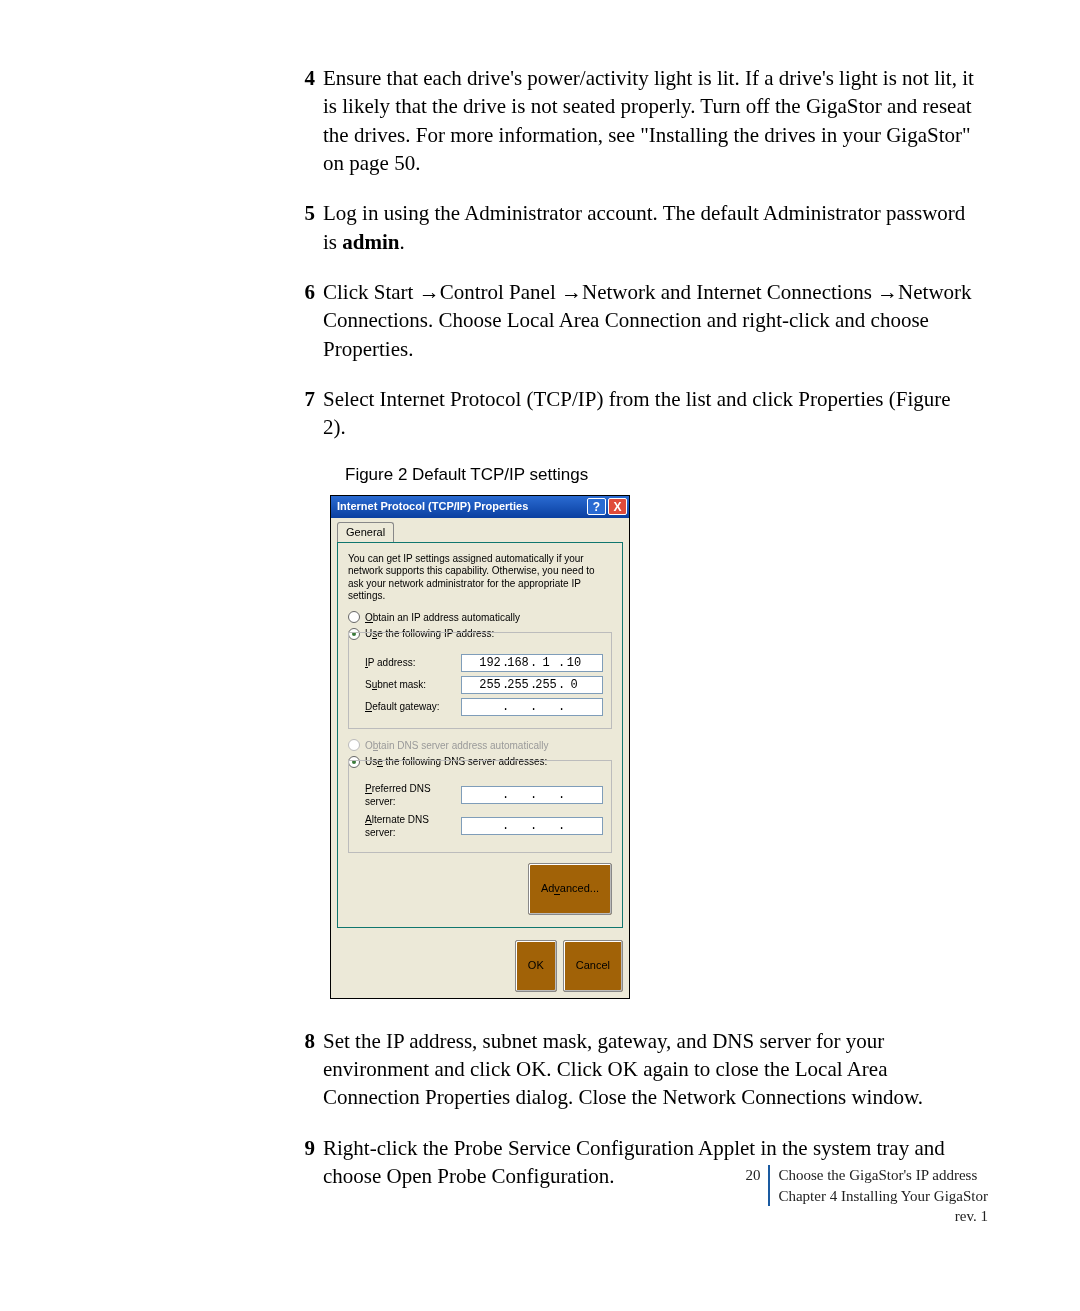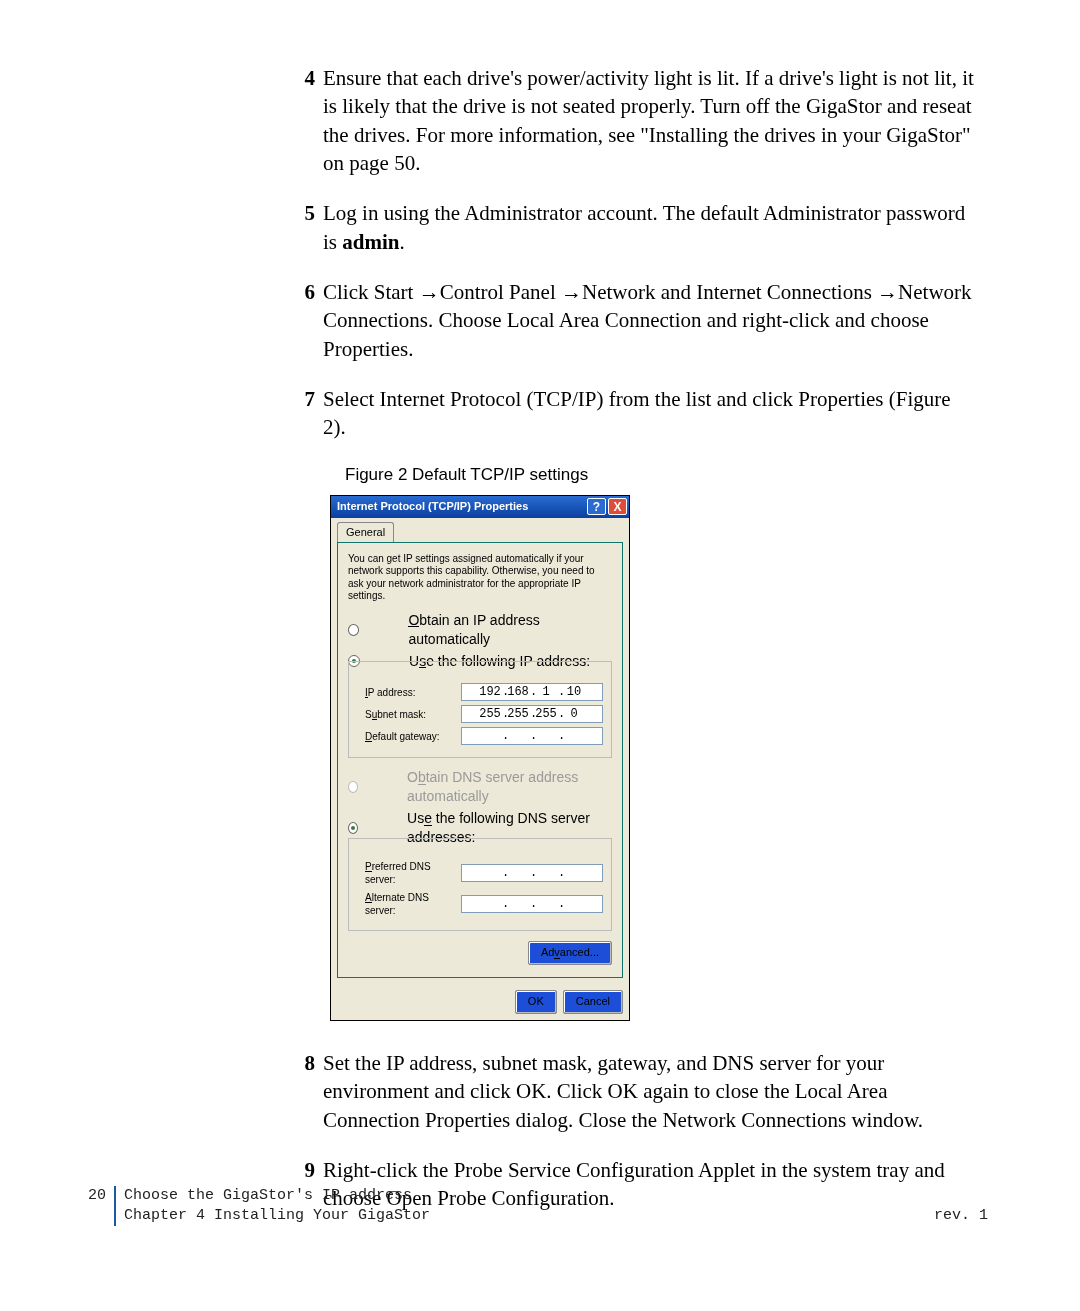--- a/index.html
+++ b/index.html
@@ -33,48 +33,48 @@
   .tabstrip{height:22px;position:relative;margin-top:2px;}
   .tab{
     position:absolute;left:6px;top:2px;background:#ece9d8;border:1px solid #888;
     border-bottom:none;font-size:11px;padding:2px 8px;border-radius:3px 3px 0 0;z-index:2;
   }
   .tabpanel{
     border:1px solid #0f766e;margin:0 6px 6px 6px;background:#ece9d8;position:relative;
     padding:10px 10px 12px 10px;
   }
   .desc{font-size:10px;line-height:1.25;margin-bottom:8px;}
-  .radio{display:flex;align-items:center;font-size:14px;margin:3px 0;gap:44px;}
+  .radio{display:flex;align-items:center;font-size:10px;margin:3px 0;}
   .radio .r{width:10px;height:10px;border:1px solid #666;border-radius:50%;background:#fff;margin-right:5px;display:flex;align-items:center;justify-content:center;}
   .radio .r.sel::after{content:"";width:4px;height:4px;border-radius:50%;background:#3a7a3a;}
   .radio.disabled{color:#9a9a9a;}
   .radio.disabled .r{border-color:#bbb;}
   .fieldset{border:1px solid #bcbcbc;border-top:none;margin:-2px 0 10px 0;padding:8px 8px 8px 16px;position:relative;}
   .fs-legend{position:absolute;top:-10px;left:-1px;right:-1px;height:10px;border-top:1px solid #bcbcbc;}
   .fs-legend .lbr{position:absolute;left:0;top:0;height:10px;border-left:1px solid #bcbcbc;}
   .fs-legend .rbr{position:absolute;right:0;top:0;height:10px;border-right:1px solid #bcbcbc;}
   .row{display:flex;align-items:center;font-size:10px;margin:4px 0;}
   .row .lbl{width:120px;}
   .ipbox{
     display:flex;align-items:center;background:#fff;border:1px solid #7f9db9;
     width:110px;height:16px;padding:0 16px;font-family:"Courier New",monospace;font-size:12px;letter-spacing:0;
   }
   .ipbox .oct{width:24px;text-align:center;}
   .ipbox .dot{width:4px;text-align:center;}
   .btnrow{display:flex;justify-content:flex-end;margin-top:6px;}
   .btn{
-    font-size:11px;background:#1d4ed8;border:1px solid #888;border-radius:2px;
-    padding:1px 12px;height:20px;line-height:18px;box-shadow:inset -1px -1px 0 #bbb,inset 1px 1px 0 #fff;
+    font-size:11px;background:#a16207;border:1px solid #888;border-radius:2px;
+    padding:15px 12px;height:20px;line-height:18px;box-shadow:inset -1px -1px 0 #bbb,inset 1px 1px 0 #fff;
   }
   .dlg-footer{display:flex;justify-content:flex-end;gap:6px;padding:6px;}
   .u{border-bottom:1px solid currentColor;display:inline-block;line-height:0.9;}
   .footer{
     position:absolute;left:88px;bottom:85px;width:900px;
-    font-family:Liberation Mono, monospace;font-size:15px;color:#222;
-    display:flex;justify-content:space-between;align-items:flex-end;
+    font-family:Liberation Serif, serif;font-size:15px;color:#222;
+    display:flex;justify-content:flex-end;align-items:flex-end;flex-direction:column;
   }
   .footer .left{display:flex;align-items:stretch;}
   .footer .pgnum{padding-right:8px;}
   .footer .bar{width:2px;background:#1a5aa0;margin:0 8px 0 0;}
   .footer .lines{line-height:1.35;}
 </style>
 </head>
 <body>
 
 <div class="page">

